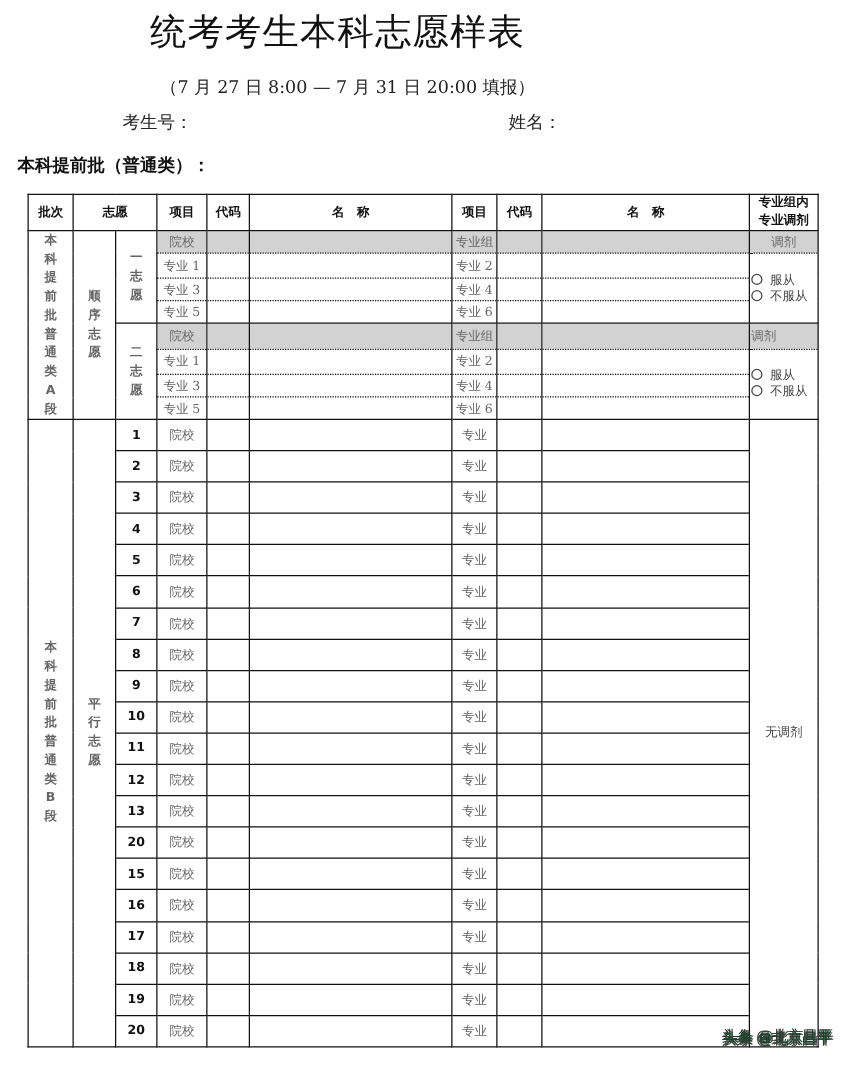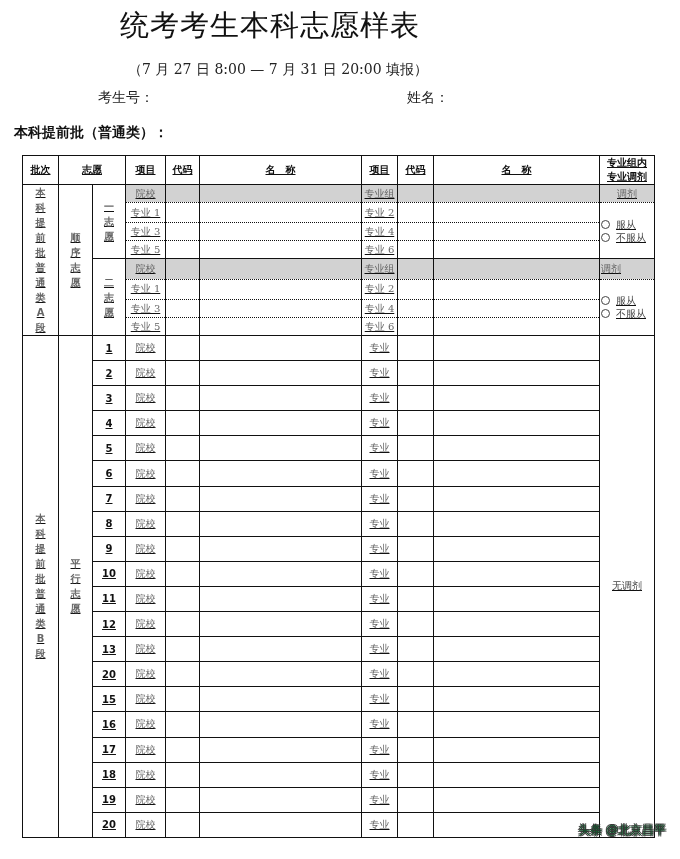--- a/index.html
+++ b/index.html
@@ -1,21 +1,21 @@
 <!DOCTYPE html>
 <html><head>
 <meta charset="utf-8">
 <style>
   html, body { margin: 0; padding: 0; background: #ffffff; }
   body { width: 680px; height: 859px; position: relative; overflow: hidden; font-family: "DejaVu Serif", "Liberation Serif", serif; color: #111; }
   .title { position: absolute; left: 0; width: 540px; top: 6px; text-align: center; font-family: "DejaVu Sans", "Liberation Sans", sans-serif; font-size: 29px; letter-spacing: 1px; color: #111; }
   .subtitle { position: absolute; left: 0; width: 556px; top: 61px; text-align: center; font-size: 14px; color: #222; }
   .field { position: absolute; top: 89px; font-size: 14px; color: #222; }
   .section-title { position: absolute; left: 14px; top: 124px; font-family: "DejaVu Sans", "Liberation Sans", sans-serif; font-weight: bold; font-size: 14px; color: #111; }
-  table.form { position: absolute; left: 22px; top: 155px; border-collapse: collapse; table-layout: fixed; width: 632px; text-decoration: underline; }
+  table.form { position: absolute; left: 22px; top: 155px; border-collapse: collapse; table-layout: fixed; width: 632px; }
   table.form td { border: 1.5px solid #111; padding: 0; text-align: center; vertical-align: middle; font-size: 10px; color: #666; overflow: hidden; white-space: nowrap; }
   table.form th { border: 1.5px solid #111; padding: 0; font-family: "DejaVu Sans", "Liberation Sans", sans-serif; font-weight: bold; font-size: 10px; color: #111; text-align: center; vertical-align: middle; }
   .hdr { height: 29px; }
   .vtext { font-family: "DejaVu Sans", "Liberation Sans", sans-serif; font-weight: bold; font-size: 10px; color: #111; line-height: 15px; white-space: normal !important; word-break: break-all; padding: 0 4px !important; }
   .vtext span { display: block; }
   .arow td { height: 17px; }
   .gray { background: #d2d2d2; }
   .dot-b { border-bottom: 1.5px dotted #111 !important; }
   .dot-t { border-top: 1.5px dotted #111 !important; }
   .brow td { height: 24.1px; }

